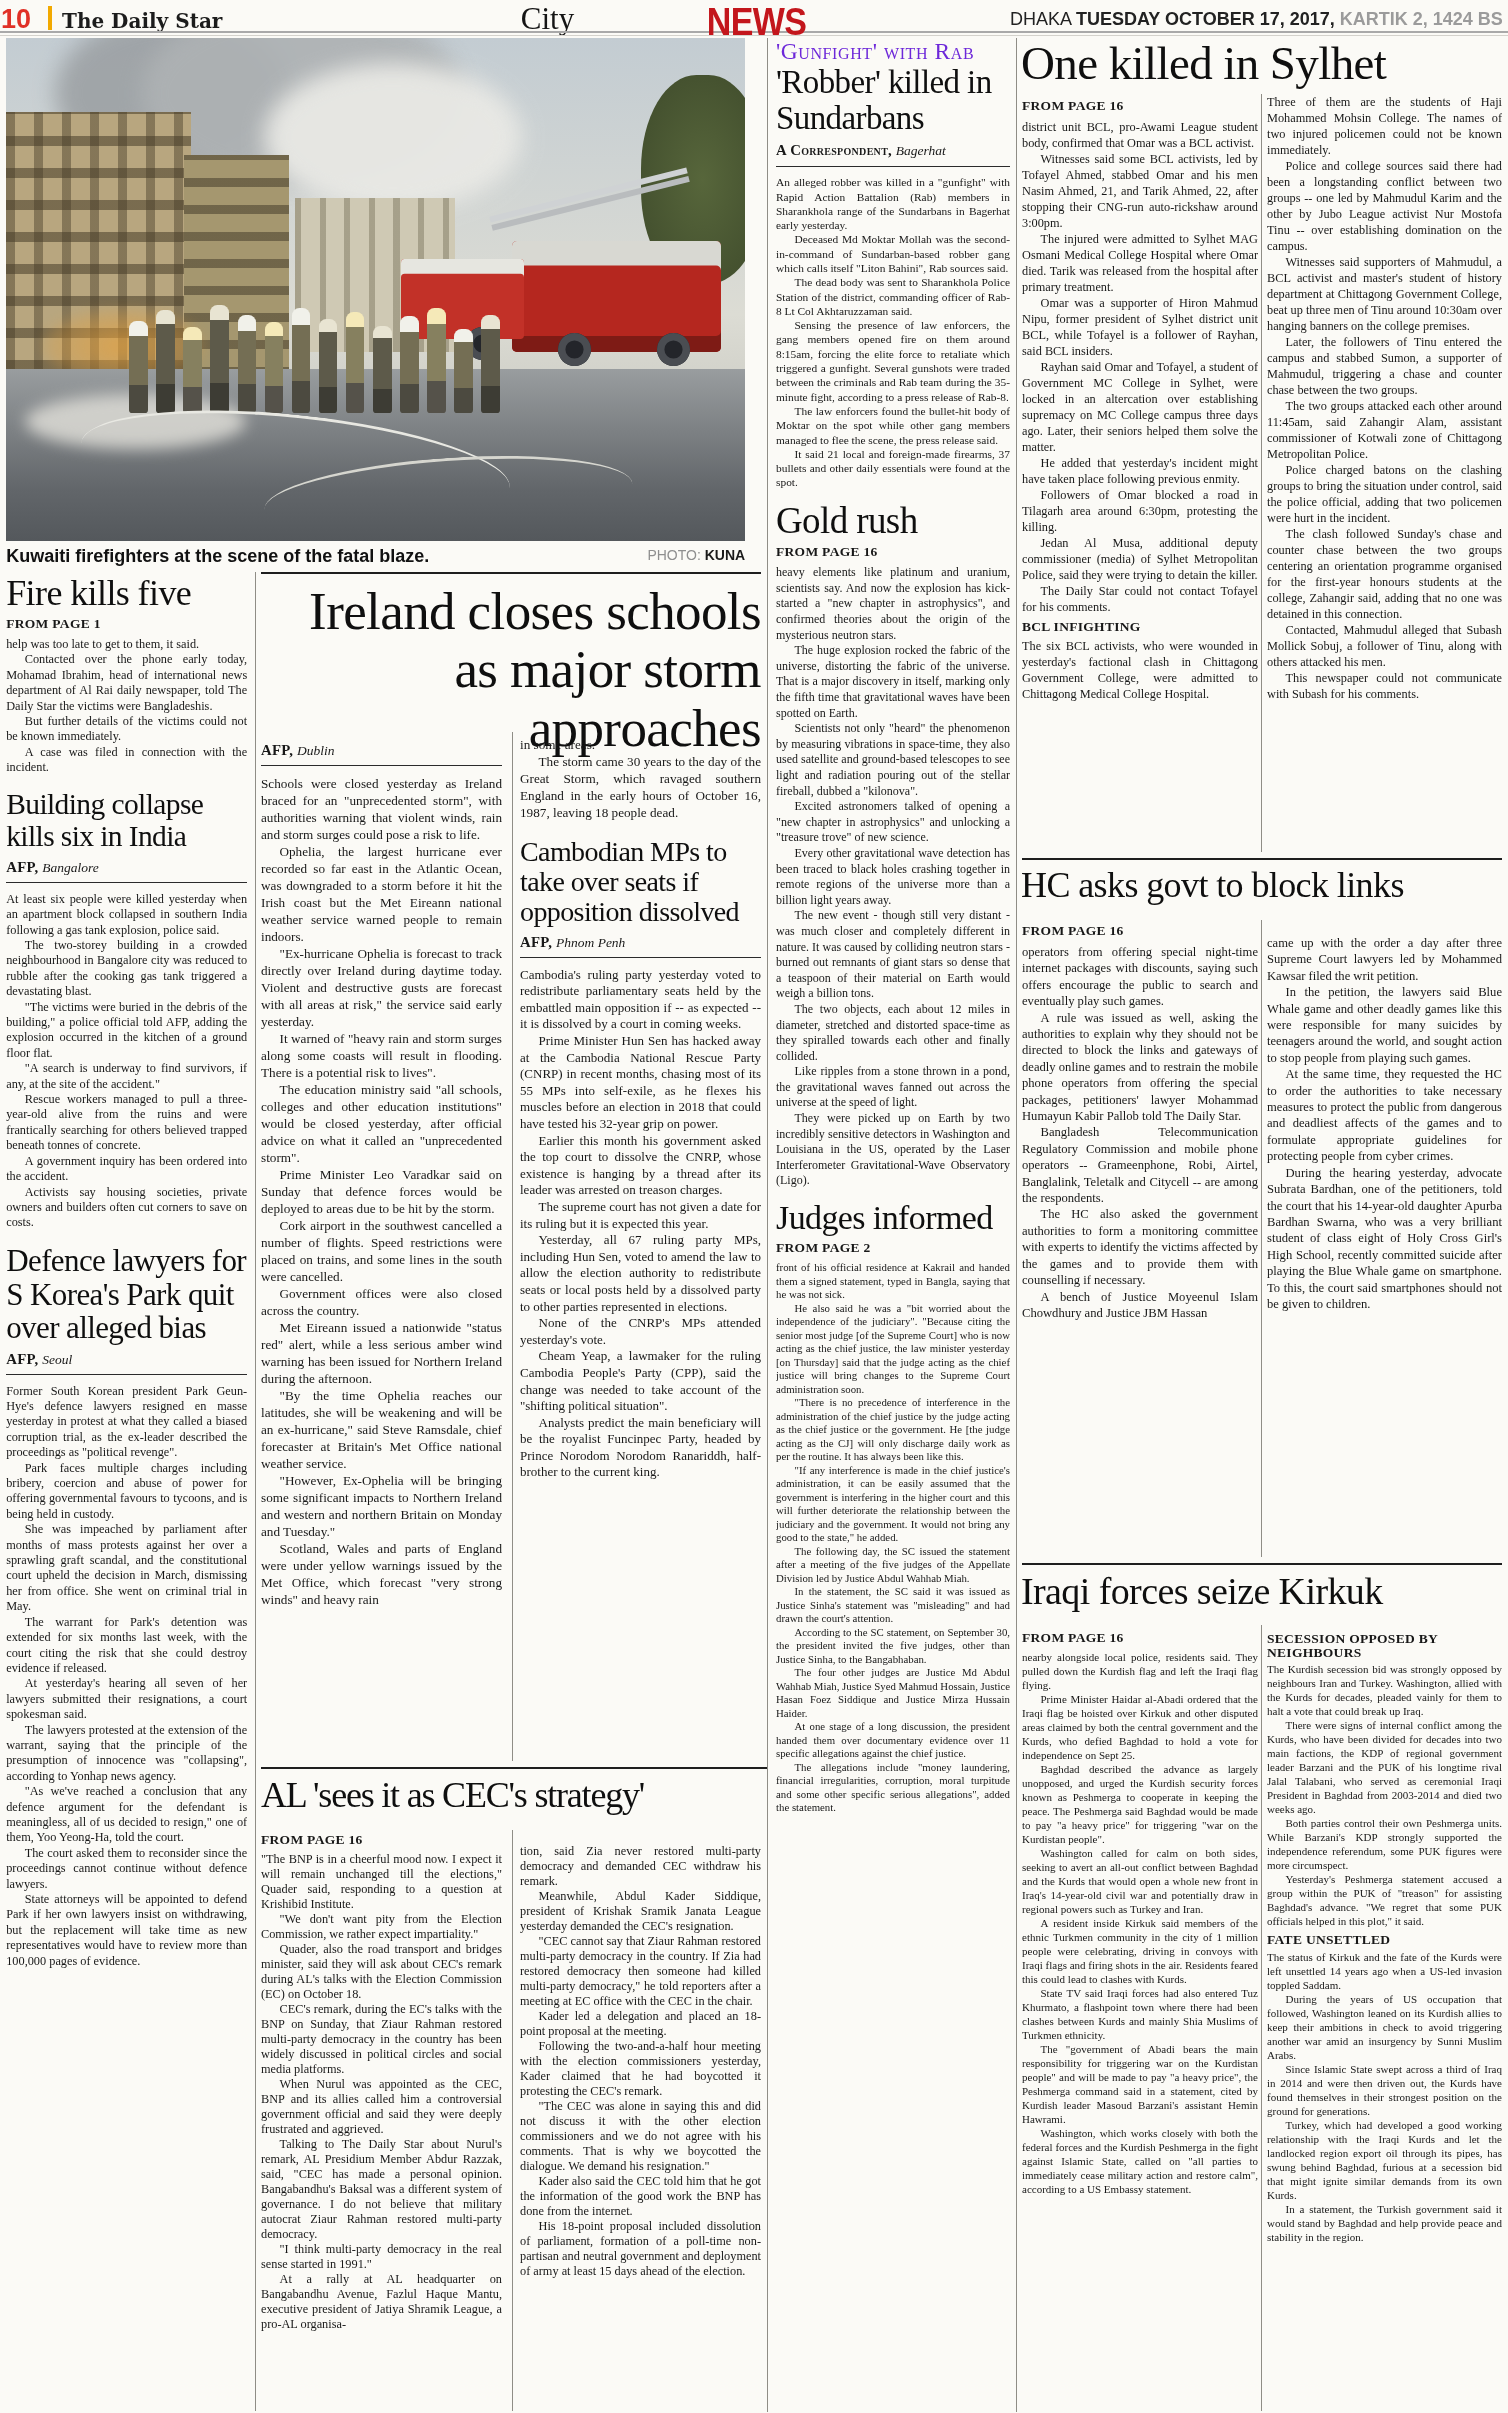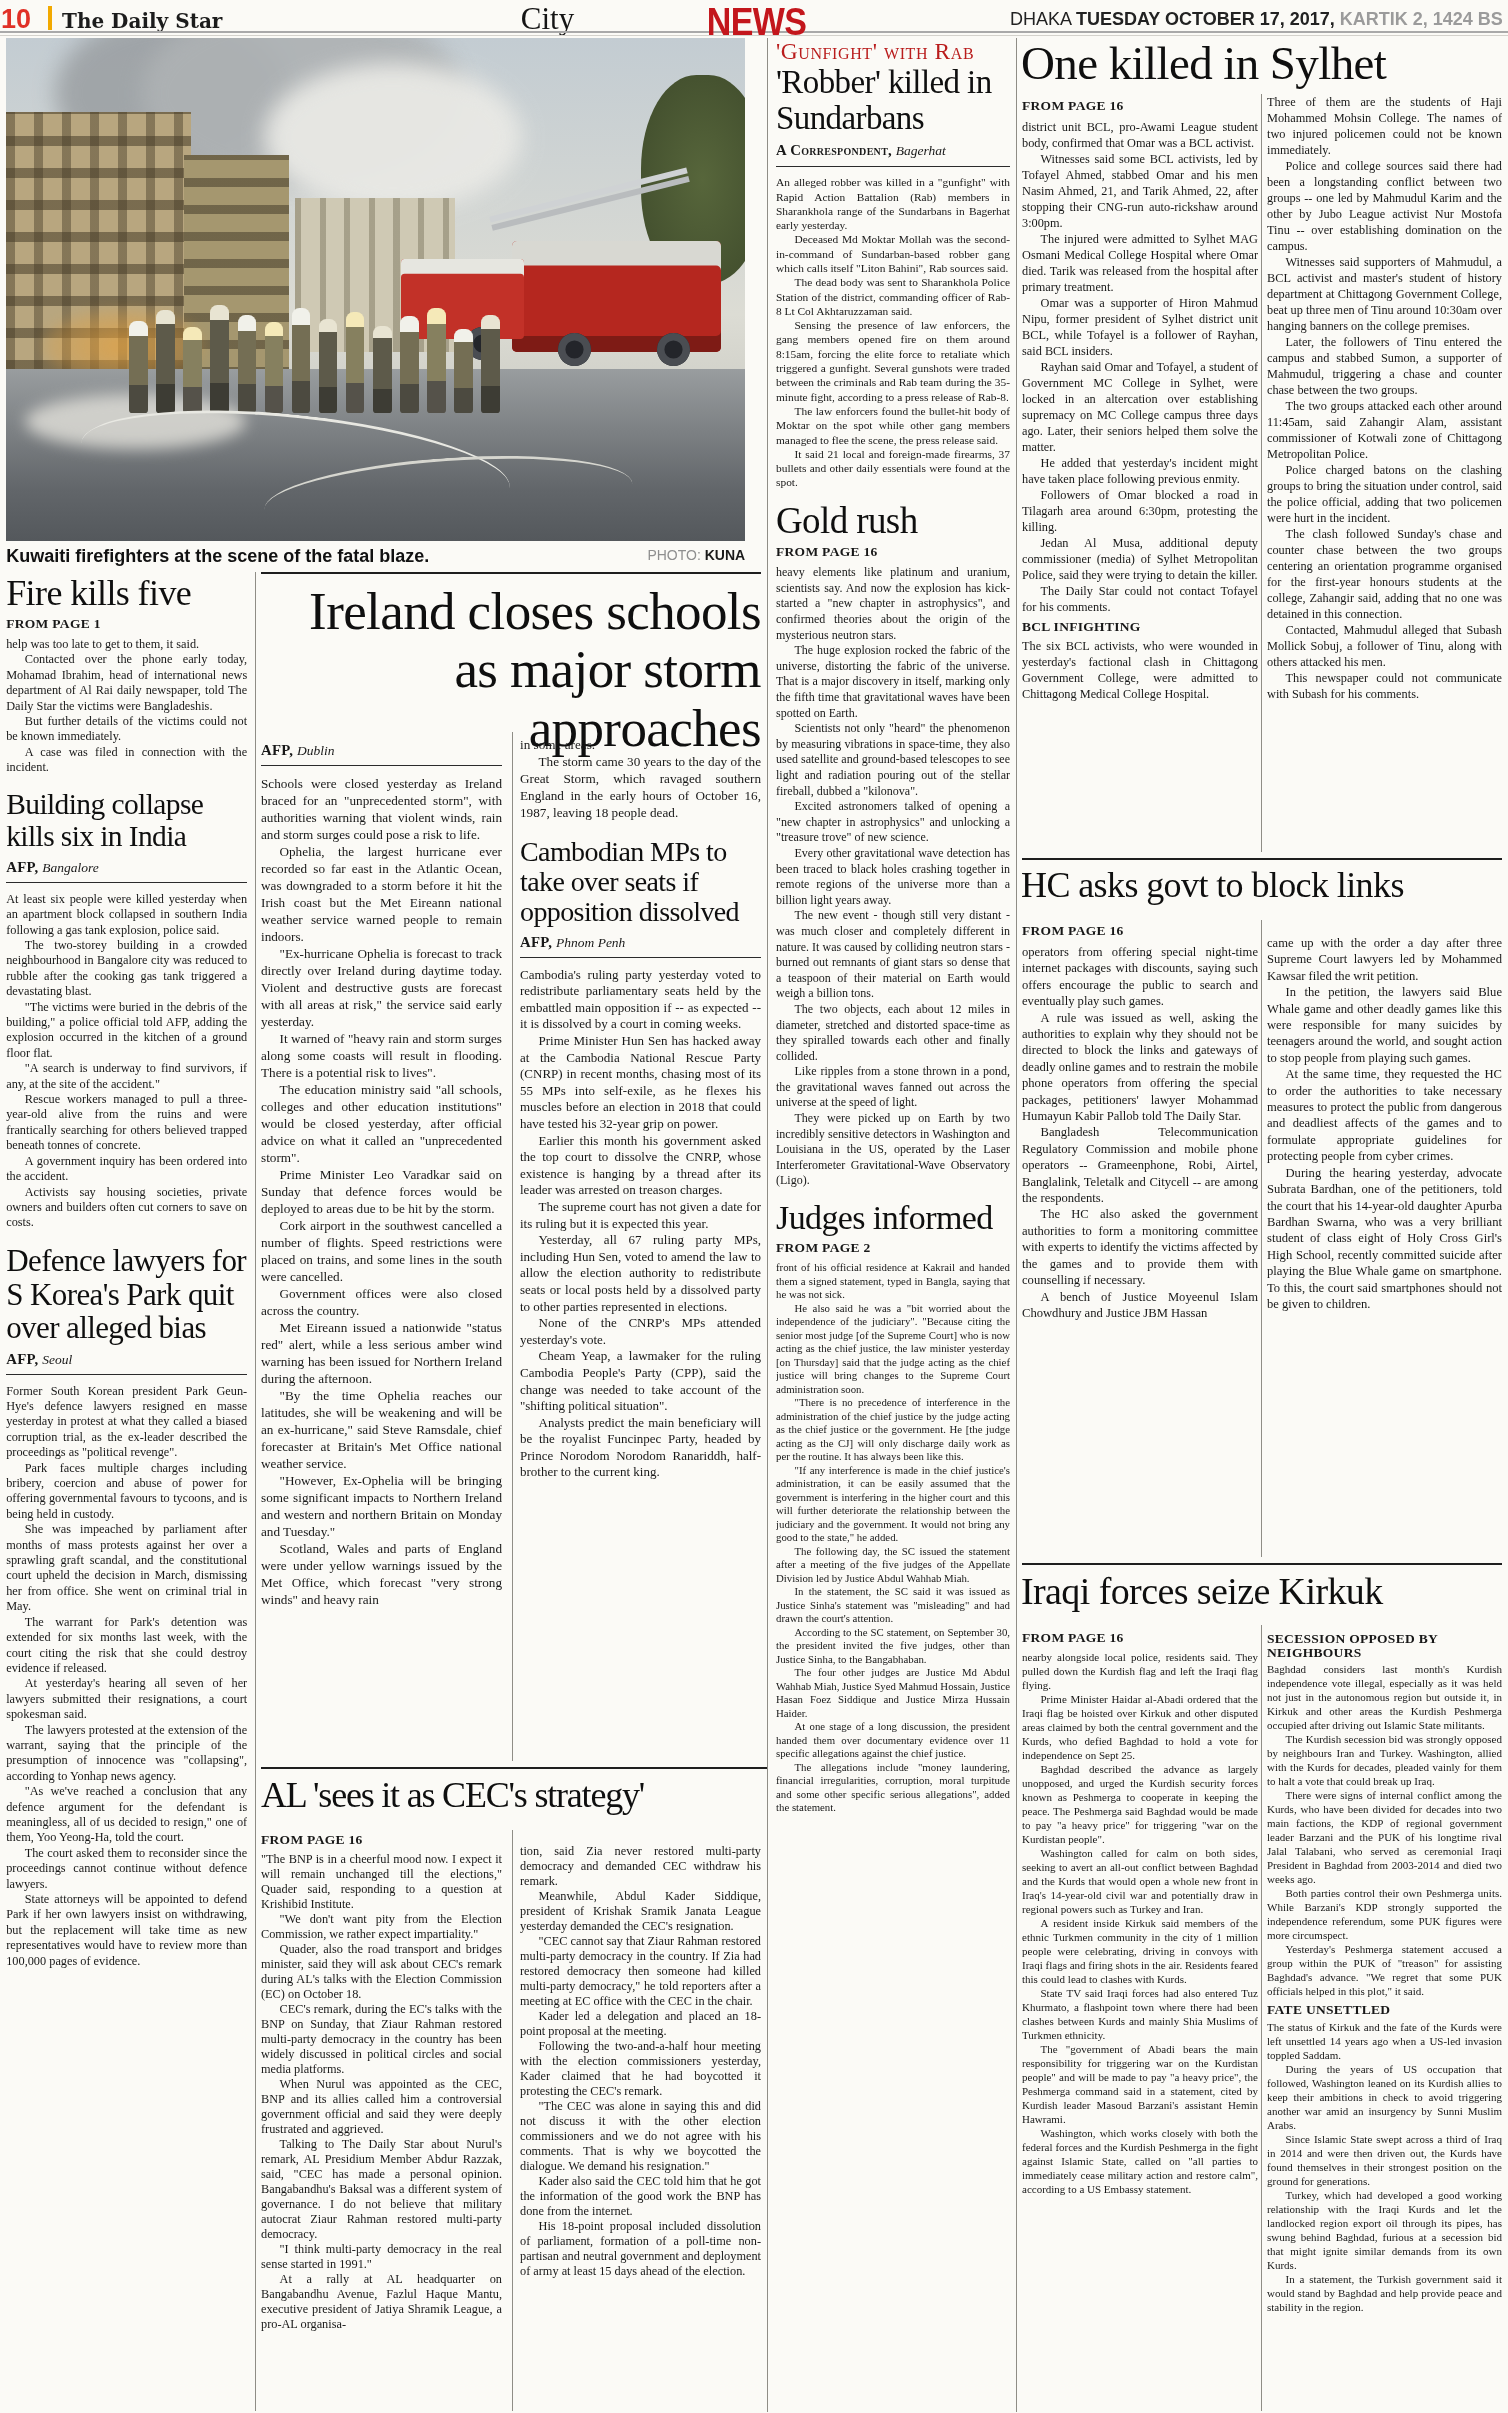--- a/index.html
+++ b/index.html
@@ -71,21 +71,21 @@
   .caption{position:absolute;left:6.2px;top:546px;width:739px;
       font-family:"Liberation Sans",sans-serif;font-weight:bold;font-size:18px;color:#111;}
   .credit{position:absolute;right:0;top:1.2px;font-size:14px;font-weight:bold;color:#1a1a1a;}
   .credit .plabel{color:#8f8f8f;font-weight:normal;}
   
   .hl{font-weight:400;color:#0f0f0f;letter-spacing:-0.6px;line-height:1.08;}
   .from{font-weight:bold;font-size:13.5px;letter-spacing:0.3px;margin:3.7px 0 4.9px 0;}
   .byline{font-size:14.8px;padding-bottom:6.2px;border-bottom:1.2px solid #2b2b2b;margin:6.2px 0 8.6px 0;}
   .byline .agency{font-weight:bold;font-variant:small-caps;letter-spacing:0.3px;}
   .byline .place{font-style:italic;font-size:13.5px;}
-  .kicker{font-variant:small-caps;font-size:23.4px;letter-spacing:0.6px;color:#b91c1c;}
+  .kicker{font-variant:small-caps;font-size:23.4px;letter-spacing:0.6px;color:#6d28d9;}
   .subhead{font-weight:bold;font-size:13.5px;margin:4.9px 0 2.5px 0;letter-spacing:0.3px;}
   .bt{text-align:justify;}
   .bt p{margin:0;}
   .bt p + p{text-indent:18.5px;}
   .col{position:absolute;overflow:hidden;}
   .vrule{position:absolute;width:0.6px;background:#8f8d86;}
   .hrule{position:absolute;height:1.8px;background:#1e1e1e;}
   
   #col1 .bt{font-size:12.3px;line-height:15.4px;}
   #fire-hl{font-size:36px;margin-top:2.5px;}
@@ -419,21 +419,20 @@
         <p>Washington called for calm on both sides, seeking to avert an all-out conflict between Baghdad and the Kurds that would open a whole new front in Iraq's 14-year-old civil war and potentially draw in regional powers such as Turkey and Iran.</p>
         <p>A resident inside Kirkuk said members of the ethnic Turkmen community in the city of 1 million people were celebrating, driving in convoys with Iraqi flags and firing shots in the air. Residents feared this could lead to clashes with Kurds.</p>
         <p>State TV said Iraqi forces had also entered Tuz Khurmato, a flashpoint town where there had been clashes between Kurds and mainly Shia Muslims of Turkmen ethnicity.</p>
         <p>The "government of Abadi bears the main responsibility for triggering war on the Kurdistan people" and will be made to pay "a heavy price", the Peshmerga command said in a statement, cited by Kurdish leader Masoud Barzani's assistant Hemin Hawrami.</p>
         <p>Washington, which works closely with both the federal forces and the Kurdish Peshmerga in the fight against Islamic State, called on "all parties to immediately cease military action and restore calm", according to a US Embassy statement.</p>
       </div>
   </div>
   <div class="col kirkuk-body" style="left:1267px;top:1627px;width:235px;height:785px;">
     <div class="subhead">SECESSION OPPOSED BY NEIGHBOURS</div>
     <div class="bt">
-        <p>Baghdad considers last month's Kurdish independence vote illegal, especially as it was held not just in the autonomous region but outside it, in Kirkuk and other areas the Kurdish Peshmerga occupied after driving out Islamic State militants.</p>
         <p>The Kurdish secession bid was strongly opposed by neighbours Iran and Turkey. Washington, allied with the Kurds for decades, pleaded vainly for them to halt a vote that could break up Iraq.</p>
         <p>There were signs of internal conflict among the Kurds, who have been divided for decades into two main factions, the KDP of regional government leader Barzani and the PUK of his longtime rival Jalal Talabani, who served as ceremonial Iraqi President in Baghdad from 2003-2014 and died two weeks ago.</p>
         <p>Both parties control their own Peshmerga units. While Barzani's KDP strongly supported the independence referendum, some PUK figures were more circumspect.</p>
         <p>Yesterday's Peshmerga statement accused a group within the PUK of "treason" for assisting Baghdad's advance. "We regret that some PUK officials helped in this plot," it said.</p>
       </div>
     <div class="subhead">FATE UNSETTLED</div>
     <div class="bt">
         <p>The status of Kirkuk and the fate of the Kurds were left unsettled 14 years ago when a US-led invasion toppled Saddam.</p>
         <p>During the years of US occupation that followed, Washington leaned on its Kurdish allies to keep their ambitions in check to avoid triggering another war amid an insurgency by Sunni Muslim Arabs.</p>
         <p>Since Islamic State swept across a third of Iraq in 2014 and were then driven out, the Kurds have found themselves in their strongest position on the ground for generations.</p>

